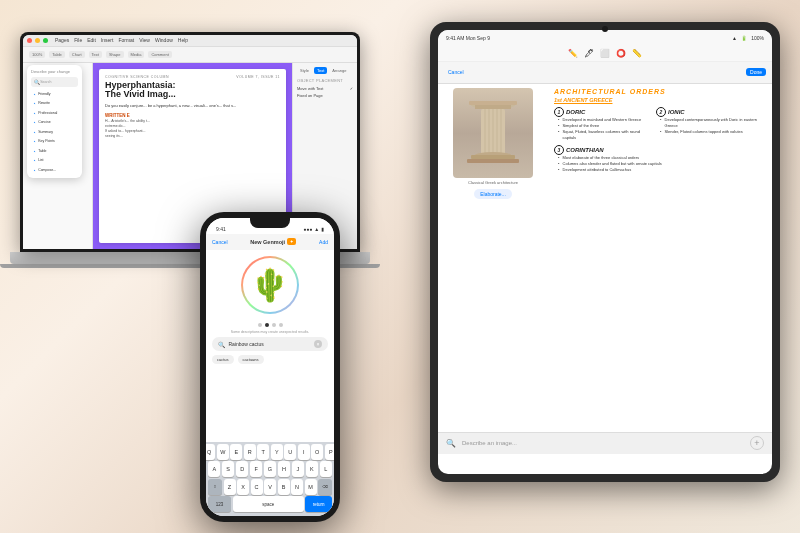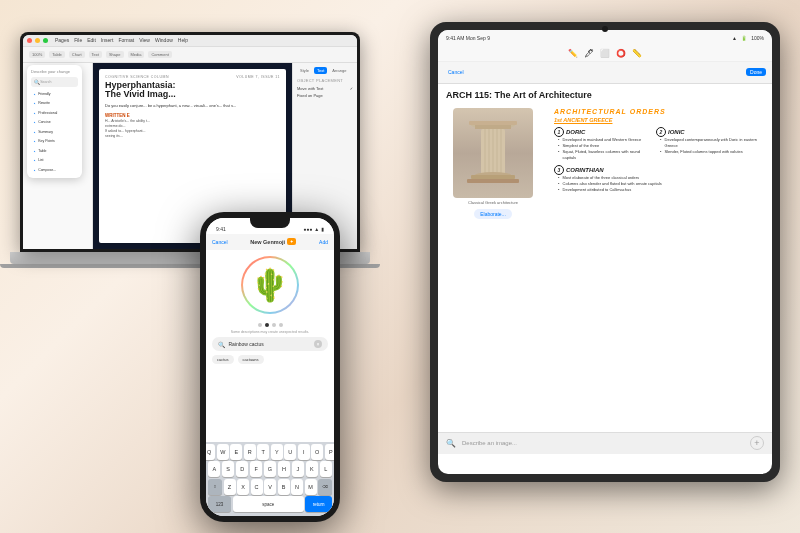--- a/index.html
+++ b/index.html
@@ -123,21 +123,21 @@
       border-right: 1px solid #e0e0e0;
       padding: 4px;
     }
     .search-icon-small {
       font-size: 5px;
       color: #999;
     }
     .pages-main {
       flex: 1;
       padding: 6px;
-      background: #0f172a;
+      background: #8b5cf6;
       overflow: hidden;
     }
     .doc-page {
       background: white;
       width: 100%;
       height: 100%;
       border-radius: 2px;
       box-shadow: 0 1px 4px rgba(0,0,0,0.15);
       padding: 6px;
       position: relative;
@@ -788,21 +788,20 @@
           <span style="font-size:8px;">⭕</span>
           <span style="font-size:8px;">📏</span>
         </div>
 
         <div class="ipad-toolbar">
           <div class="ipad-toolbar-btn">Cancel</div>
           <div style="flex:1;"></div>
           <div class="ipad-toolbar-btn done">Done</div>
         </div>
 
-        <div class="ipad-title">ARCH 115: The Art of Architecture</div>
 
         <div class="ipad-content">
 
           <div class="ipad-image-area">
             <div class="pillar-img">
               <svg class="pillar-svg" viewBox="0 0 60 80" xmlns="http://www.w3.org/2000/svg">
 
                 <ellipse cx="30" cy="12" rx="22" ry="4" fill="#c8b89a"></ellipse>
                 <rect x="12" y="12" width="36" height="4" fill="#c0aa88"></rect>
 

